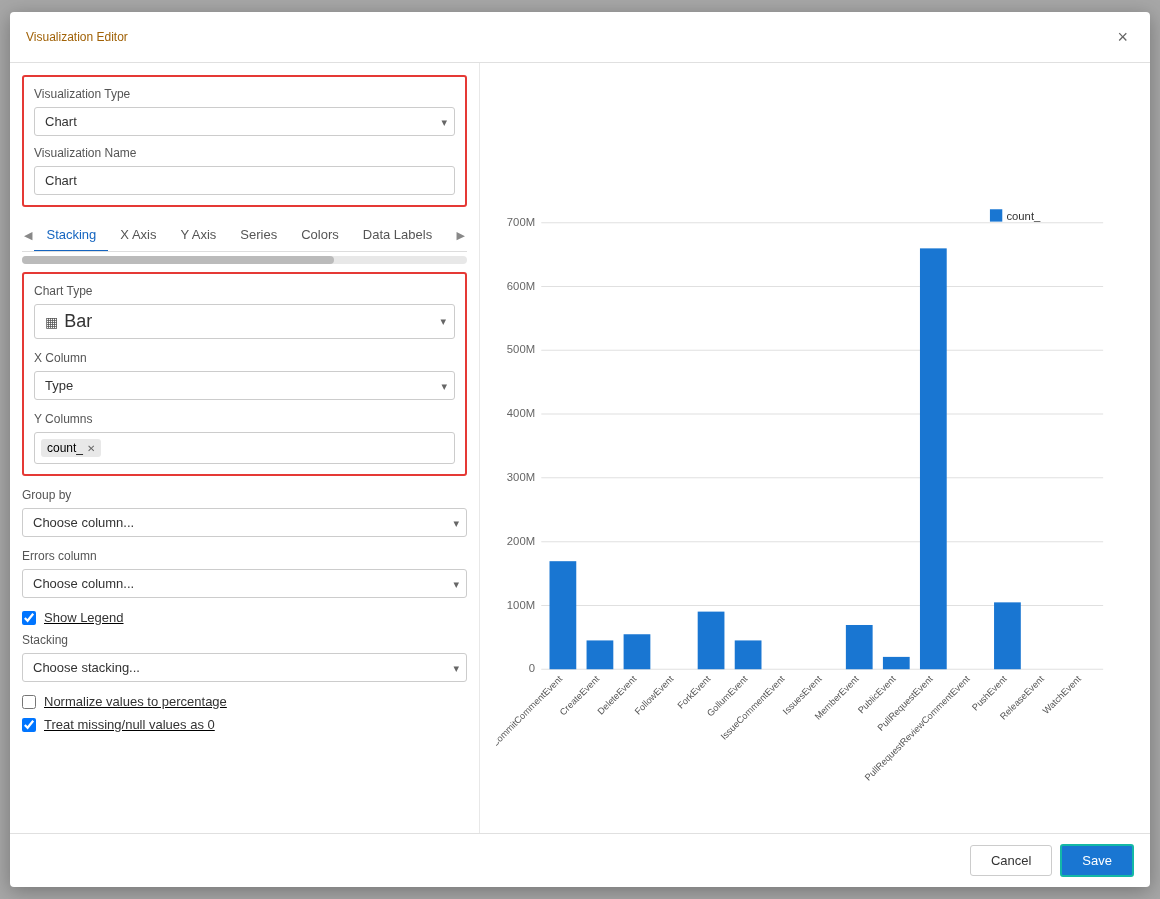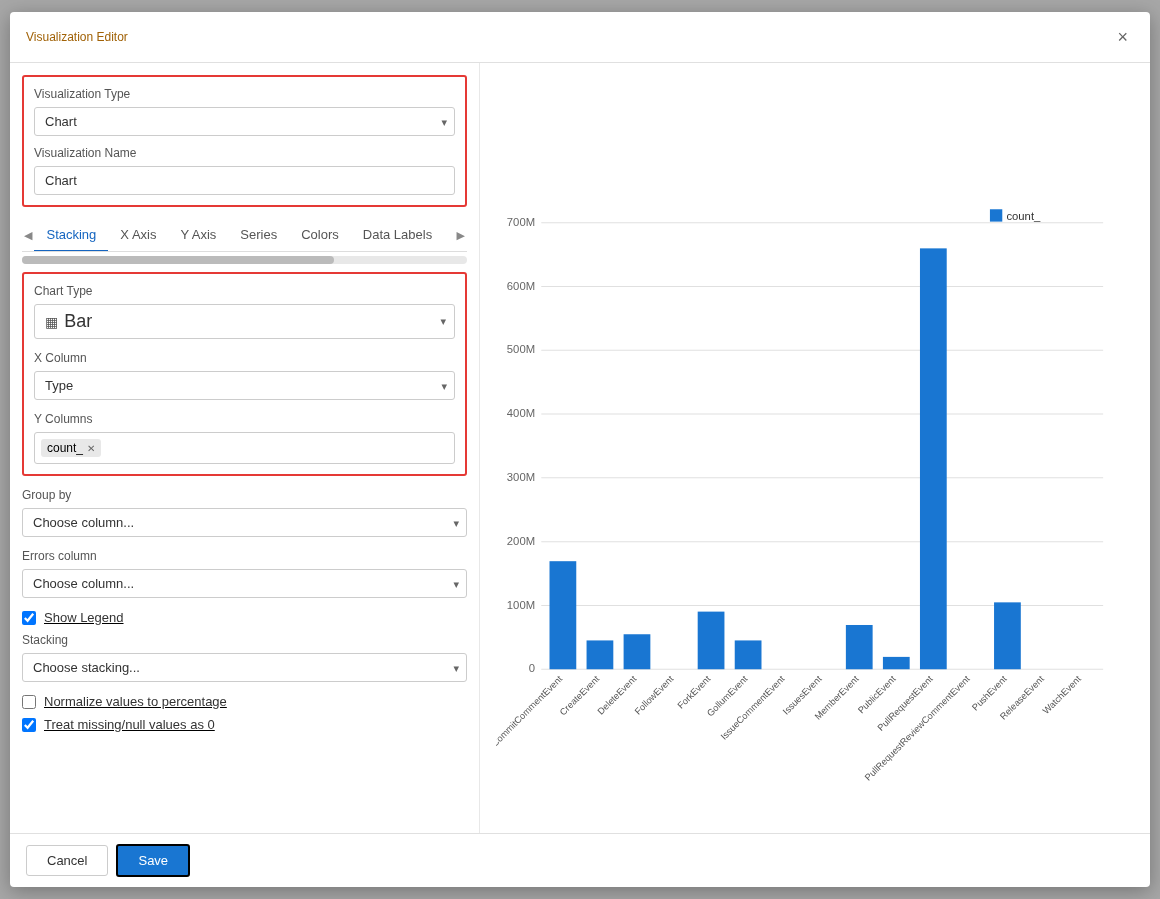--- a/index.html
+++ b/index.html
@@ -61,23 +61,23 @@
     .checkbox-row input[type="checkbox"] { width: 14px; height: 14px; cursor: pointer; }
     .checkbox-label { font-size: 13px; color: #333; }
 
     
     .right-panel { flex: 1; padding: 16px; display: flex; flex-direction: column; overflow: hidden; }
     .chart-area { flex: 1; position: relative; }
 
     svg.bar-chart { width: 100%; height: 100%; }
 
     
-    .modal-footer { display: flex; align-items: center; padding: 10px 16px; border-top: 1px solid #e0e0e0; gap: 8px; flex-shrink: 0; }
+    .modal-footer { display: flex; justify-content: flex-end; align-items: center; padding: 10px 16px; border-top: 1px solid #e0e0e0; gap: 8px; flex-shrink: 0; }
     .btn-cancel { background: #fff; border: 1px solid #ccc; color: #333; padding: 7px 20px; border-radius: 3px; cursor: pointer; font-size: 13px; }
-    .btn-save { background: #1976d2; border: 2px solid #000000; color: #fff; padding: 7px 20px; border-radius: 3px; cursor: pointer; font-size: 13px; font-weight: 500; }
+    .btn-save { background: #1976d2; border: 2px solid #14b8a6; color: #fff; padding: 7px 20px; border-radius: 3px; cursor: pointer; font-size: 13px; font-weight: 500; }
 
     
     .left-panel::-webkit-scrollbar { width: 8px; }
     .left-panel::-webkit-scrollbar-track { background: #f0f0f0; }
     .left-panel::-webkit-scrollbar-thumb { background: #ccc; border-radius: 4px; }
   </style>
 </head>
 <body>
 
 <div class="modal-overlay">

